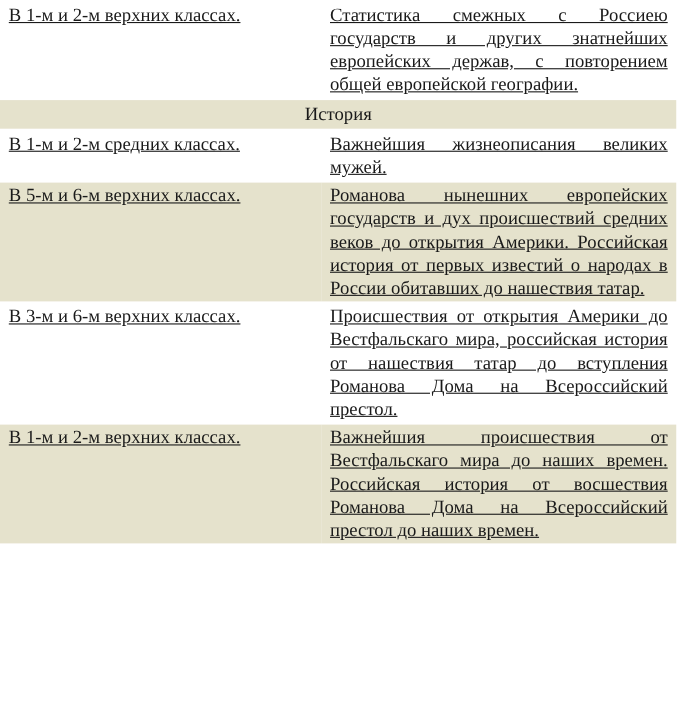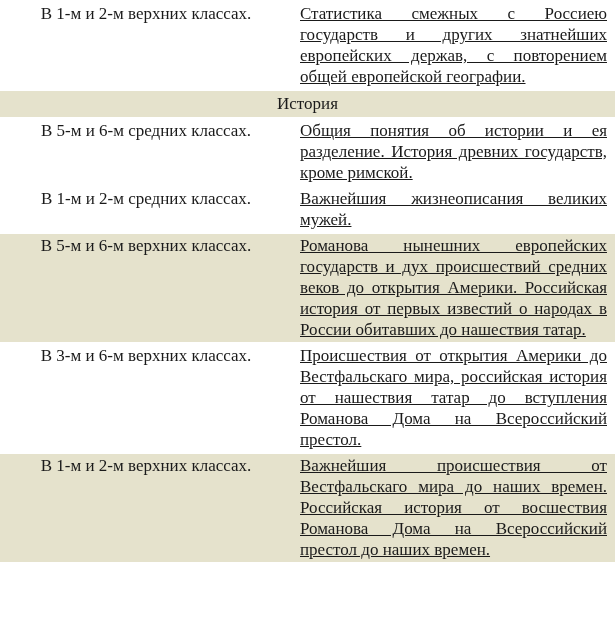--- a/index.html
+++ b/index.html
@@ -22,23 +22,24 @@
   }
   col.c-left  { width: 292px; }
   col.c-right { width: 323px; }
   td {
     vertical-align: top;
     padding: 1px 8px 2px 8px;
   }
   tr.shaded td { background: #e5e2cc; }
   tr.plain  td { background: #ffffff; }
   td.level-cell {
-    text-align: center;
+    text-align: left;
     white-space: nowrap;
     overflow: hidden;
+    text-decoration: underline;
   }
   td.desc-cell {
     text-align: justify;
     text-justify: inter-word;
     text-decoration: underline;
   }
   td.section-cell {
     text-align: center;
     font-weight: normal;
     padding-top: 2px;
@@ -55,24 +56,20 @@
   </colgroup>
   <tbody>
     <tr class="plain">
       <td class="level-cell">В 1-м и 2-м верхних классах.</td>
       <td class="desc-cell">Статистика смежных с Россиею государств и других знатнейших европейских держав, с повторением общей европейской географии.</td>
     </tr>
     <tr class="shaded">
       <td class="section-cell" colspan="2">История</td>
     </tr>
     <tr class="plain">
-      <td class="level-cell">В 5-м и 6-м средних классах.</td>
-      <td class="desc-cell">Общия понятия об истории и ея разделение. История древних государств, кроме римской.</td>
-    </tr>
-    <tr class="plain">
       <td class="level-cell">В 1-м и 2-м средних классах.</td>
       <td class="desc-cell">Важнейшия жизнеописания великих мужей.</td>
     </tr>
     <tr class="shaded">
       <td class="level-cell">В 5-м и 6-м верхних классах.</td>
       <td class="desc-cell">Романова нынешних европейских государств и дух происшествий средних веков до открытия Америки. Российская история от первых известий о народах в России обитавших до нашествия татар.</td>
     </tr>
     <tr class="plain">
       <td class="level-cell">В 3-м и 6-м верхних классах.</td>
       <td class="desc-cell">Происшествия от открытия Америки до Вестфальскаго мира, российская история от нашествия татар до вступления Романова Дома на Всероссийский престол.</td>

